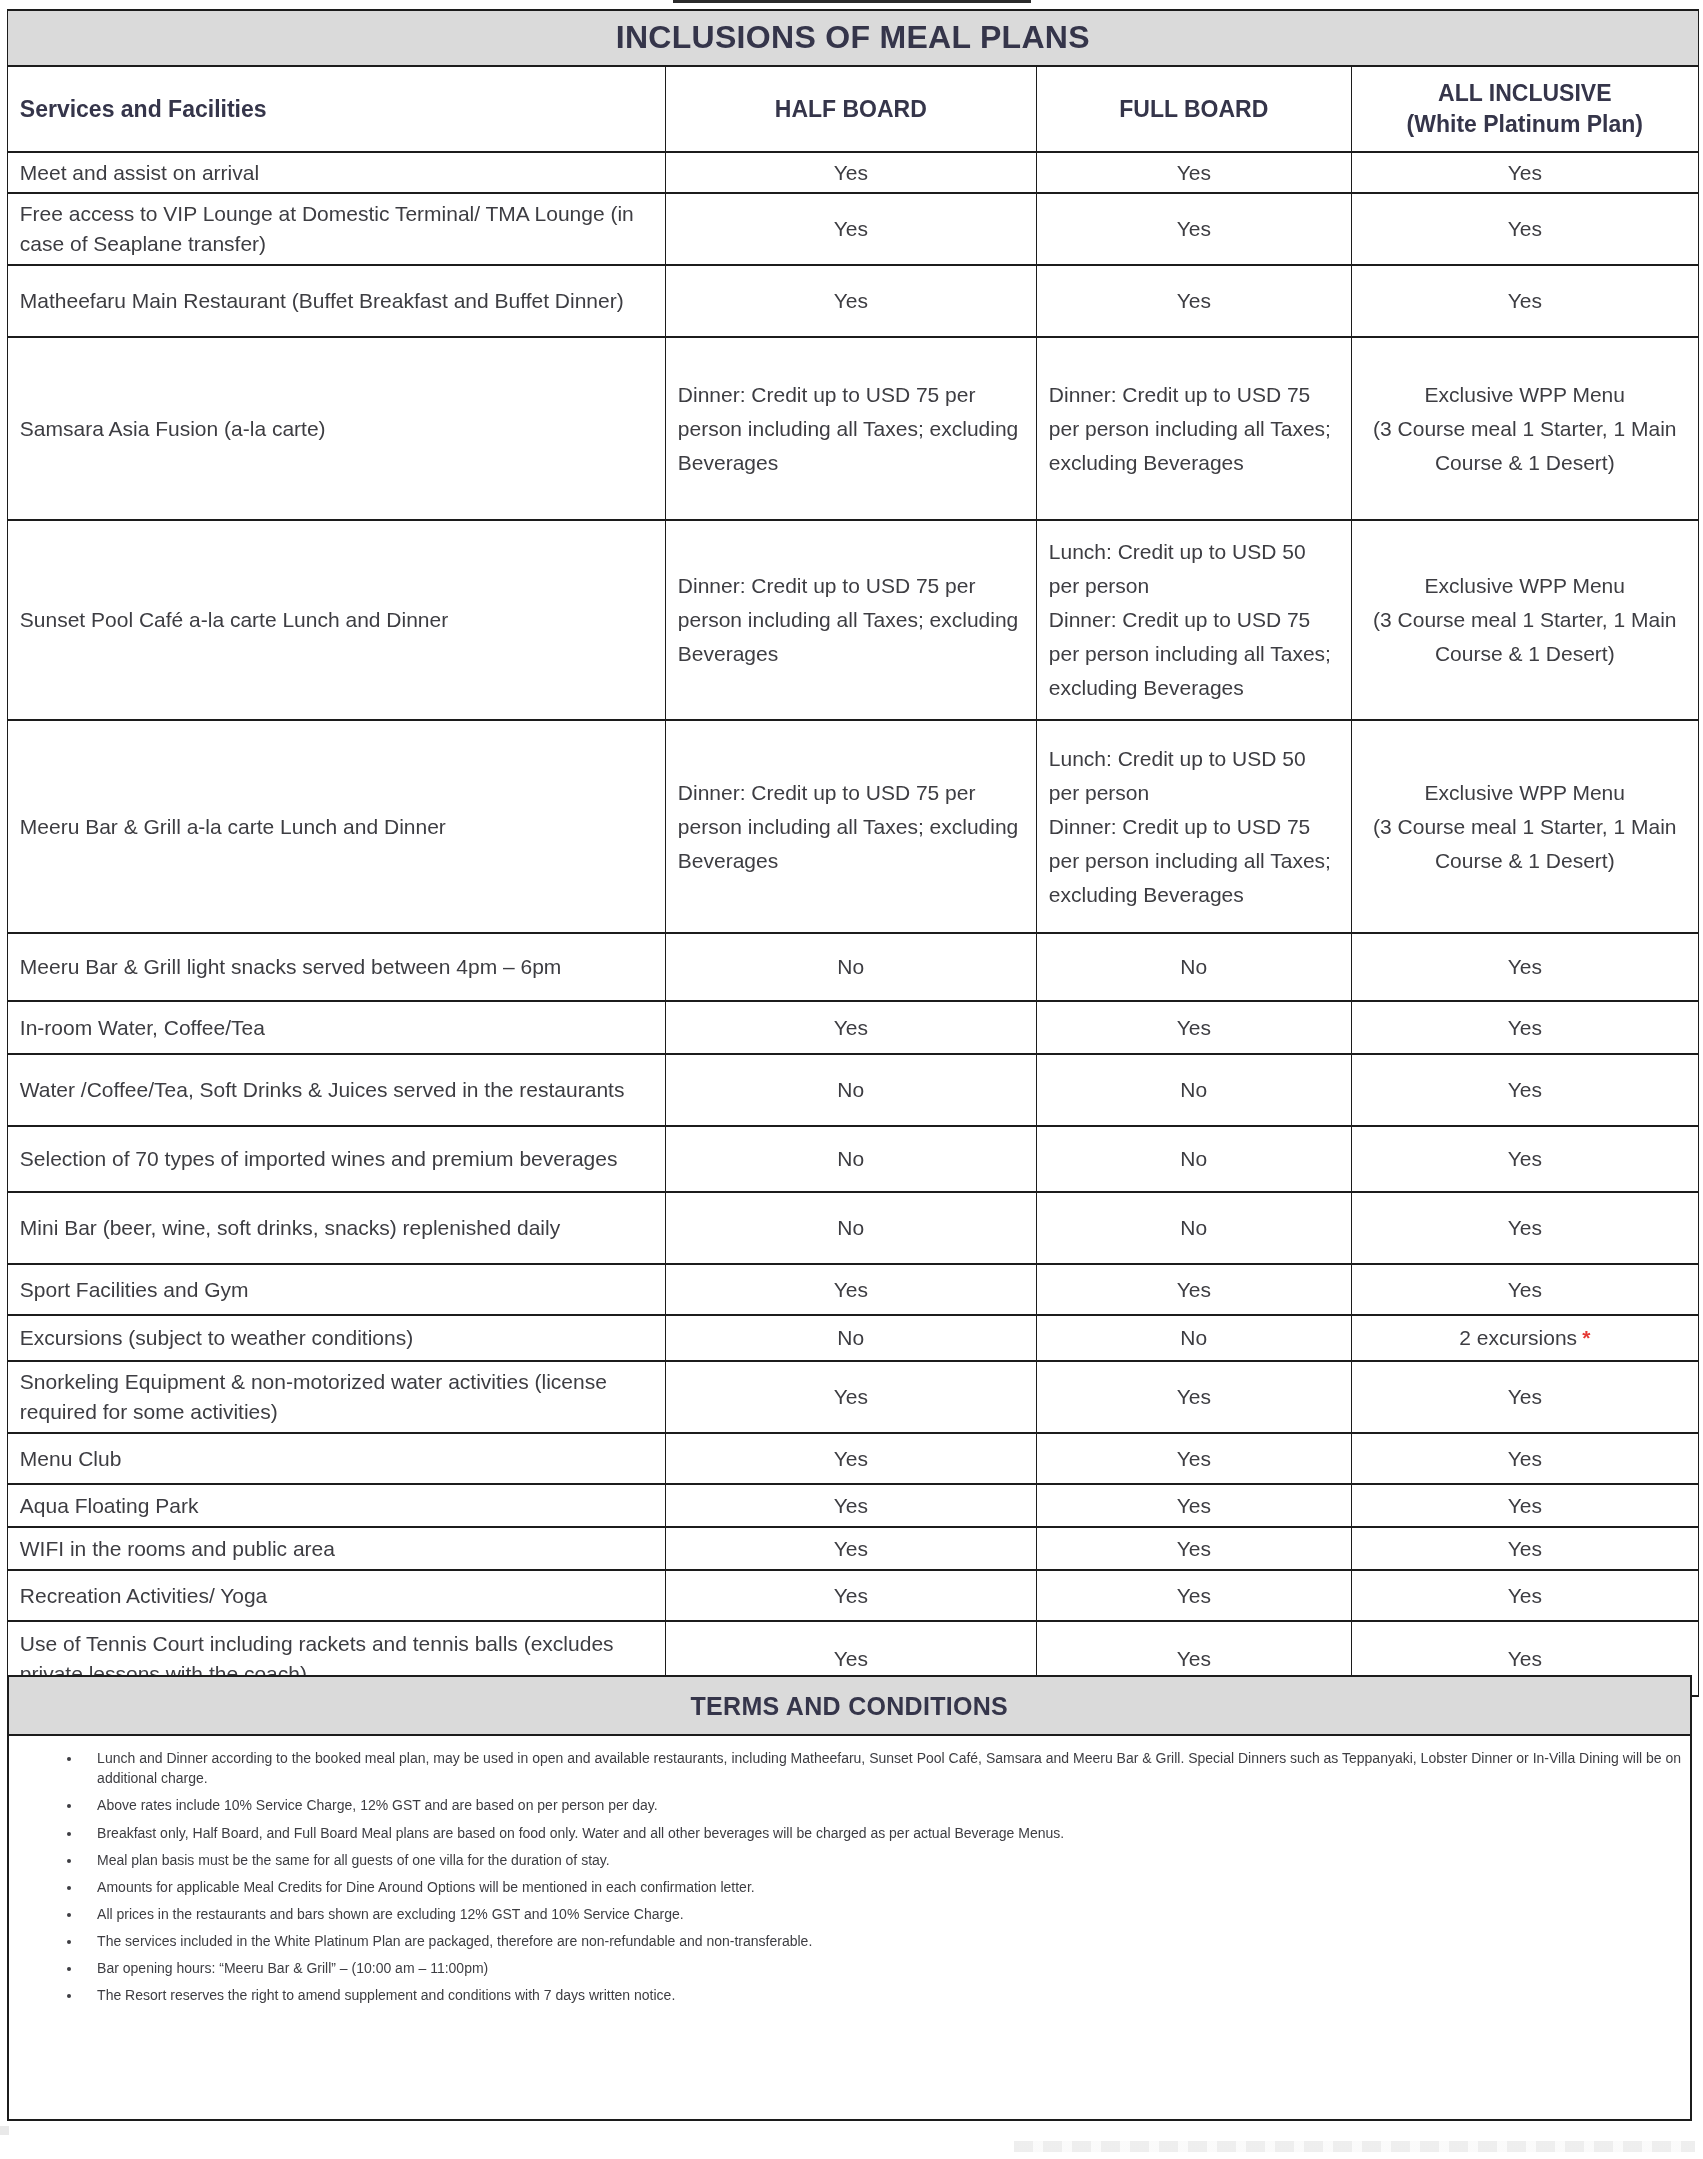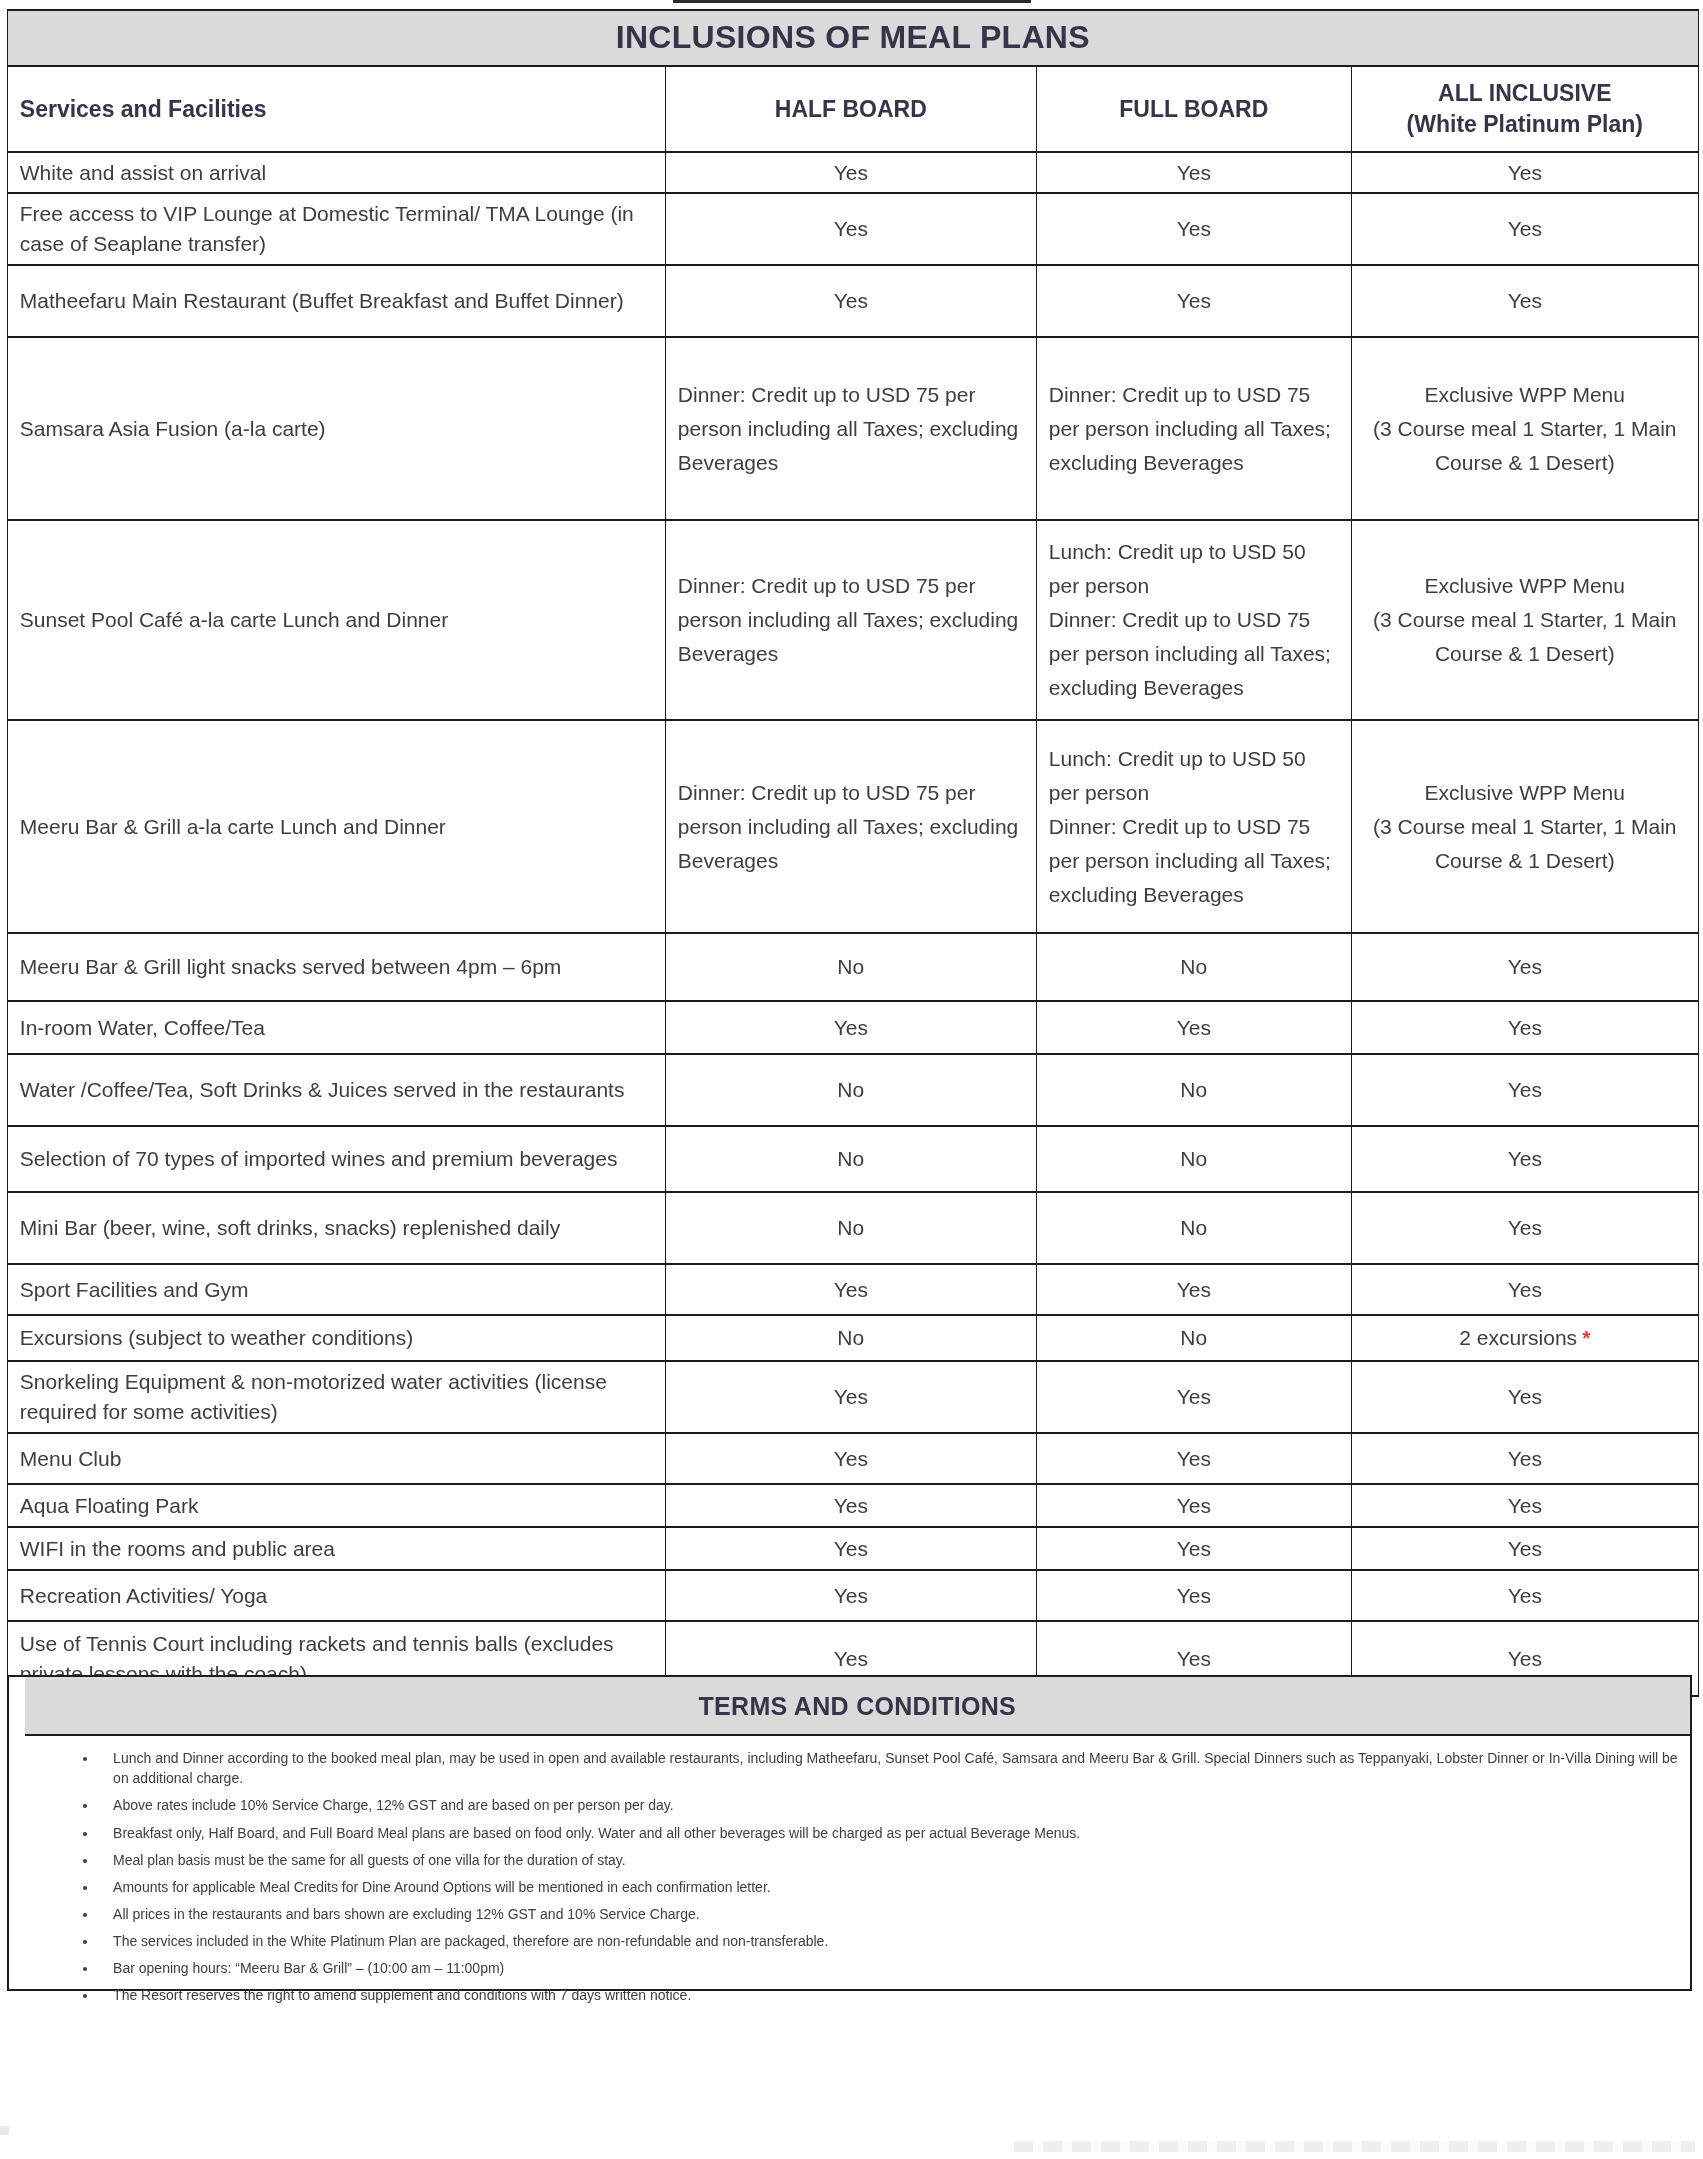--- a/index.html
+++ b/index.html
@@ -31,22 +31,22 @@
   td.val{text-align:center;}
   td.credit{text-align:left;line-height:1.62;white-space:pre-line;}
   td.wpp{text-align:center;line-height:1.62;white-space:pre-line;}
   .red-star{color:#e53935;font-weight:bold;margin-left:5.1px;}
   
   .h48{height:41px}.h50{height:43px}.h52{height:51px}.h54{height:46px}
   .h62{height:53px}.h78{height:66px}.h80{height:68px}.h84{height:72px}
   .h88{height:75px}.h215{height:183px}.h235{height:200px}.h250{height:213px}
   
   .terms{
-    position:absolute;left:6.8px;top:1675px;width:1685px;height:316px;
-    border:2.6px solid #1c1c1c;box-sizing:border-box;background:#ffffff;padding-left:16px;
+    position:absolute;left:6.8px;top:1675px;width:1685px;height:446px;
+    border:2.6px solid #1c1c1c;box-sizing:border-box;background:#ffffff;
   }
   .terms-title{
     background:#dadada;border-bottom:2.6px solid #1c1c1c;text-align:center;
     font-weight:bold;font-size:25px;color:#35354a;padding:14.5px 0 13.6px 0;
     letter-spacing:0.3px;
   }
   .terms ul{margin:12px 0 0 34px;padding-left:39px;}
   .terms li{
     font-size:14px;line-height:1.45;margin-bottom:6.8px;color:#3d3d42;
     padding-left:15.3px;
@@ -76,21 +76,21 @@
     </tr>
     <tr class="head-row">
       <td class="svc-head">Services and Facilities</td>
       <td>HALF BOARD</td>
       <td>FULL BOARD</td>
       <td>ALL INCLUSIVE
 (White Platinum Plan)</td>
     </tr>
 
     <tr class="h48">
-      <td class="service">White and assist on arrival</td>
+      <td class="service">Meet and assist on arrival</td>
       <td class="val">Yes</td>
       <td class="val">Yes</td>
       <td class="val">Yes</td>
     </tr>
     <tr class="h84">
       <td class="service">Free access to VIP Lounge at Domestic Terminal/ TMA Lounge (in case of Seaplane transfer)</td>
       <td class="val">Yes</td>
       <td class="val">Yes</td>
       <td class="val">Yes</td>
     </tr>

